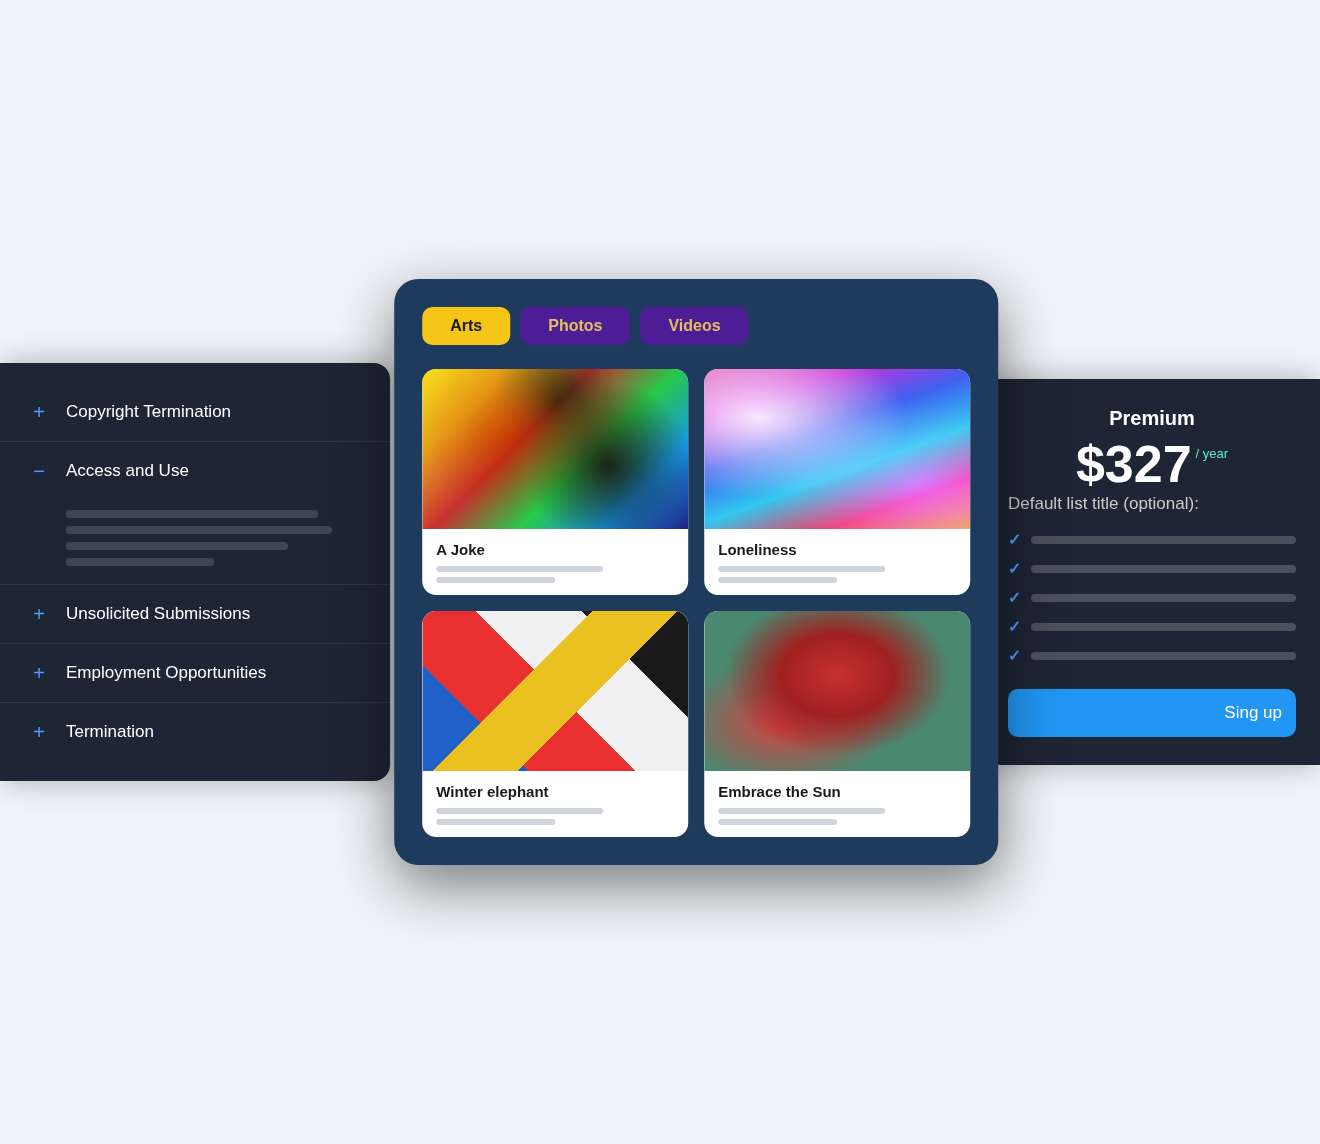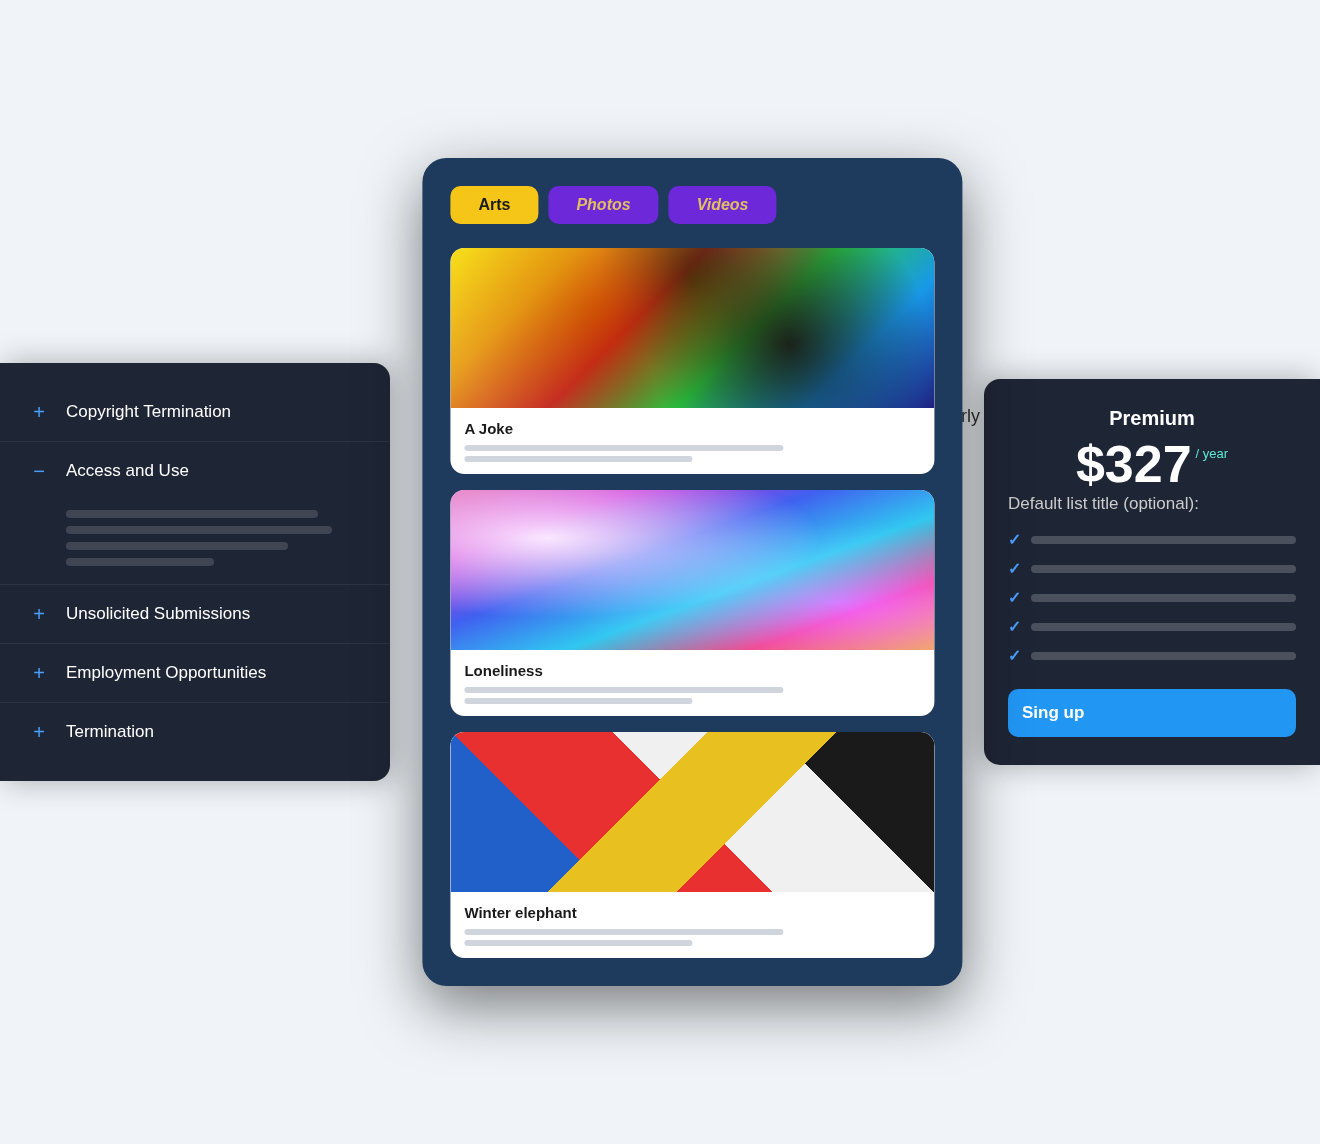--- a/index.html
+++ b/index.html
@@ -105,21 +105,21 @@
     .faq-line:nth-child(2) { width: 90%; }
     .faq-line:nth-child(3) { width: 75%; }
     .faq-line:nth-child(4) { width: 50%; }
 
     
     .gallery-panel {
       position: absolute;
       left: 50%;
       top: 50%;
       transform: translate(-44%, -50%);
-      width: 540px;
+      width: 604px;
       background: #1e3a5c;
       border-radius: 24px;
       padding: 28px;
       z-index: 10;
       box-shadow: 0 20px 60px rgba(0,0,0,0.5);
     }
 
     .gallery-tabs {
       display: flex;
       gap: 10px;
@@ -134,28 +134,27 @@
       cursor: pointer;
       border: none;
     }
 
     .gallery-tab.active {
       background: #f5c518;
       color: #1a1a1a;
     }
 
     .gallery-tab.inactive {
-      background: #6d28d9;
+      background: #4c1d95;
       color: #e0c060;
-      font-style: italic;
     }
 
     .gallery-grid {
       display: grid;
-      grid-template-columns: 1fr;
+      grid-template-columns: 1fr 1fr;
       gap: 16px;
     }
 
     .gallery-card {
       background: #ffffff;
       border-radius: 14px;
       overflow: hidden;
       cursor: pointer;
     }
 
@@ -338,23 +337,23 @@
     }
 
     .pricing-cta {
       width: 100%;
       background: #2196f3;
       color: white;
       border: none;
       border-radius: 10px;
       padding: 14px;
       font-size: 17px;
-      font-weight: 700;
+      font-weight: 400;
       cursor: pointer;
-      text-align: left;
+      text-align: right;
     }
 
     
     .billing-toggle {
       position: absolute;
       right: 340px;
       top: calc(50% - 170px);
       display: flex;
       align-items: center;
       gap: 12px;
@@ -487,20 +486,32 @@
         </div>
         <div class="gallery-card-info">
           <div class="gallery-card-title">Winter elephant</div>
           <div class="gallery-card-lines">
             <div class="gallery-card-line"></div>
             <div class="gallery-card-line"></div>
           </div>
         </div>
       </div>
 
+      <div class="gallery-card">
+        <div class="gallery-card-image">
+          <div class="card-art-4"></div>
+        </div>
+        <div class="gallery-card-info">
+          <div class="gallery-card-title">Embrace the Sun</div>
+          <div class="gallery-card-lines">
+            <div class="gallery-card-line"></div>
+            <div class="gallery-card-line"></div>
+          </div>
+        </div>
+      </div>
 
     </div>
   </div>
 
   <div class="pricing-panel">
 
     <div class="pricing-title">Premium</div>
 
     <div class="pricing-price-row">
       <span class="pricing-amount">$327</span>

